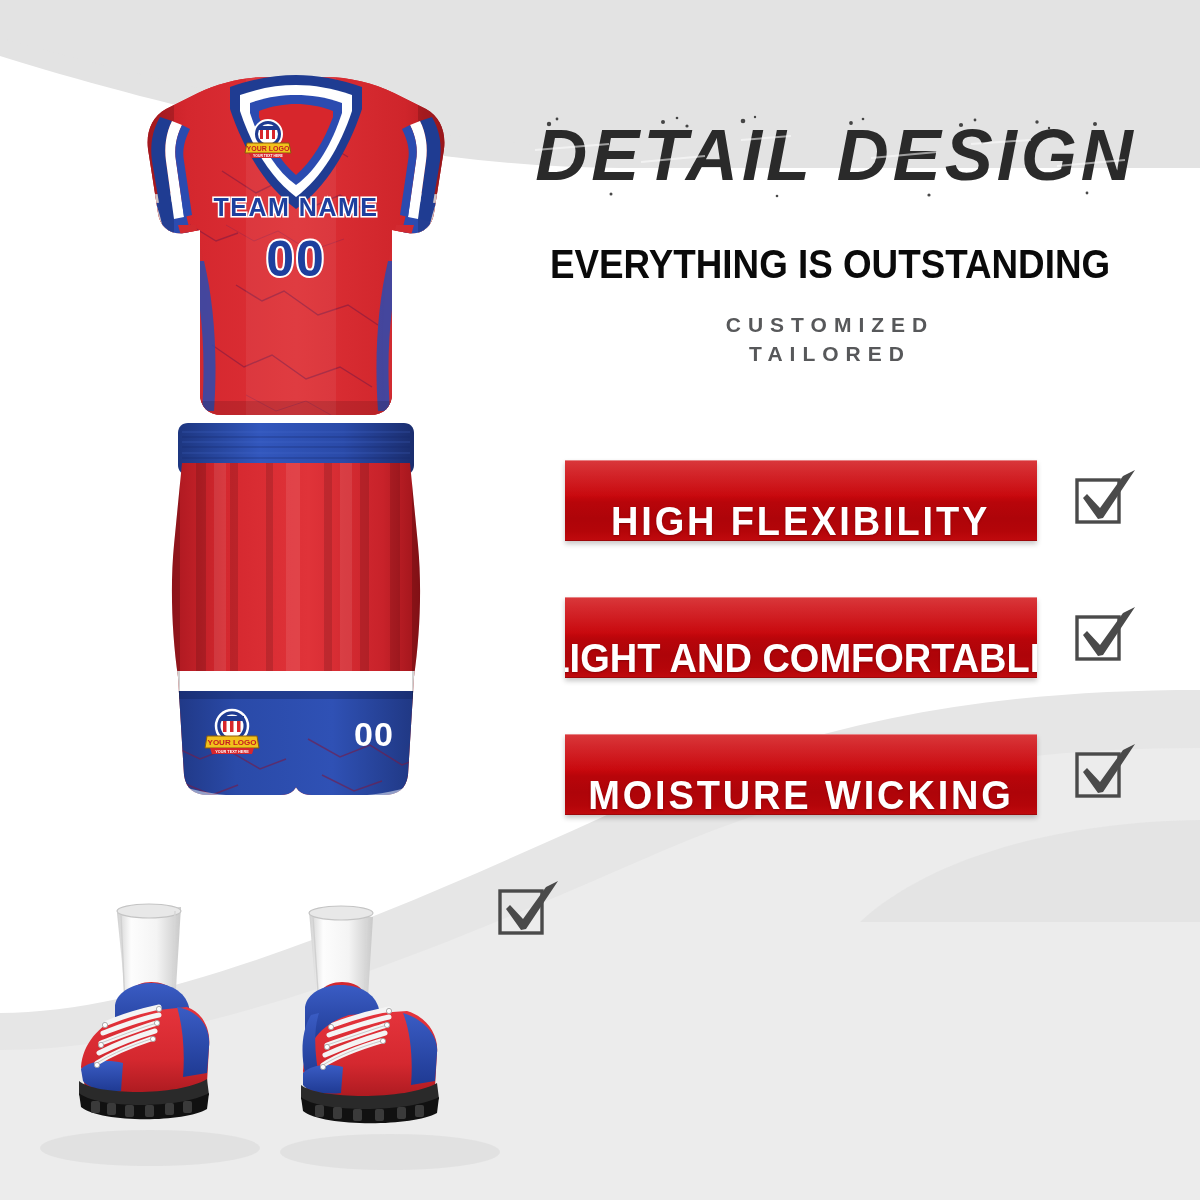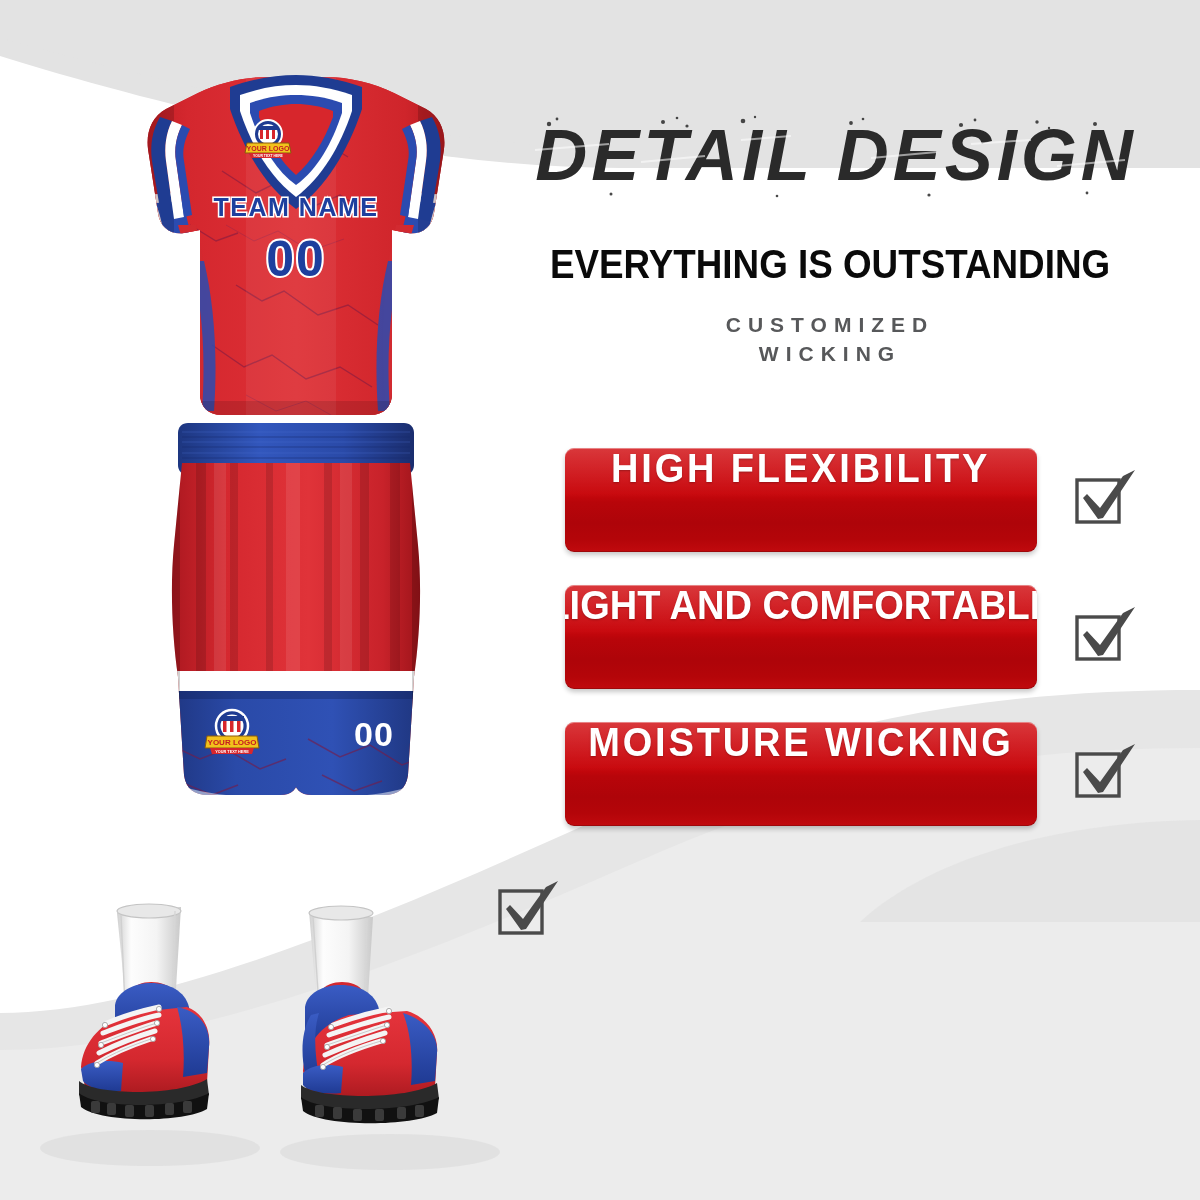--- a/index.html
+++ b/index.html
@@ -102,36 +102,36 @@
   .feature-row{
     position:relative;
     height:90px;
     margin-bottom:47px;
     display:flex;align-items:center;
   }
   .feature-row:last-child{margin-bottom:0;}
 
   .badge{
     position:relative;
-    width:472px;height:104px;
+    width:472px;height:81px;
     margin-left:105px;
-    border-radius:9px;
+    border-radius:0;
     background:linear-gradient(180deg,
         #d21216 0%,
         #cf0d12 14%,
         #c8070c 44%,
         #b8050a 52%,
         #ae0409 72%,
         #b40509 88%,
         #c10a0e 100%);
     box-shadow:
        0 3px 5px rgba(0,0,0,0.22),
        inset 0 1px 0 rgba(255,255,255,0.38),
        inset 0 -1px 0 rgba(0,0,0,0.18);
-    display:flex;align-items:flex-start;justify-content:center;
+    display:flex;align-items:flex-end;justify-content:center;
     overflow:hidden;
   }
   .badge::after{
     content:"";position:absolute;left:0;top:0;right:0;height:48%;
     background:linear-gradient(180deg,rgba(255,255,255,0.16),rgba(255,255,255,0));
     pointer-events:none;
   }
   .badge-label{
     position:relative;z-index:2;
     font-family:"Liberation Sans", sans-serif;
@@ -541,21 +541,21 @@
           <path d="M480,34 L540,30"></path>
           <path d="M566,56 L634,50"></path>
         </g>
       </svg>
     </div>
 
     <div class="subhead">EVERYTHING IS OUTSTANDING</div>
 
     <div class="taglines">
       <div class="tagline">CUSTOMIZED</div>
-      <div class="tagline">WICKING</div>
+      <div class="tagline">TAILORED</div>
     </div>
 
     <div class="features">
 
       <div class="feature-row">
         <div class="badge">
           <span class="badge-label wide">HIGH FLEXIBILITY</span>
         </div>
         <div class="check">
           <svg viewBox="0 0 72 72">

